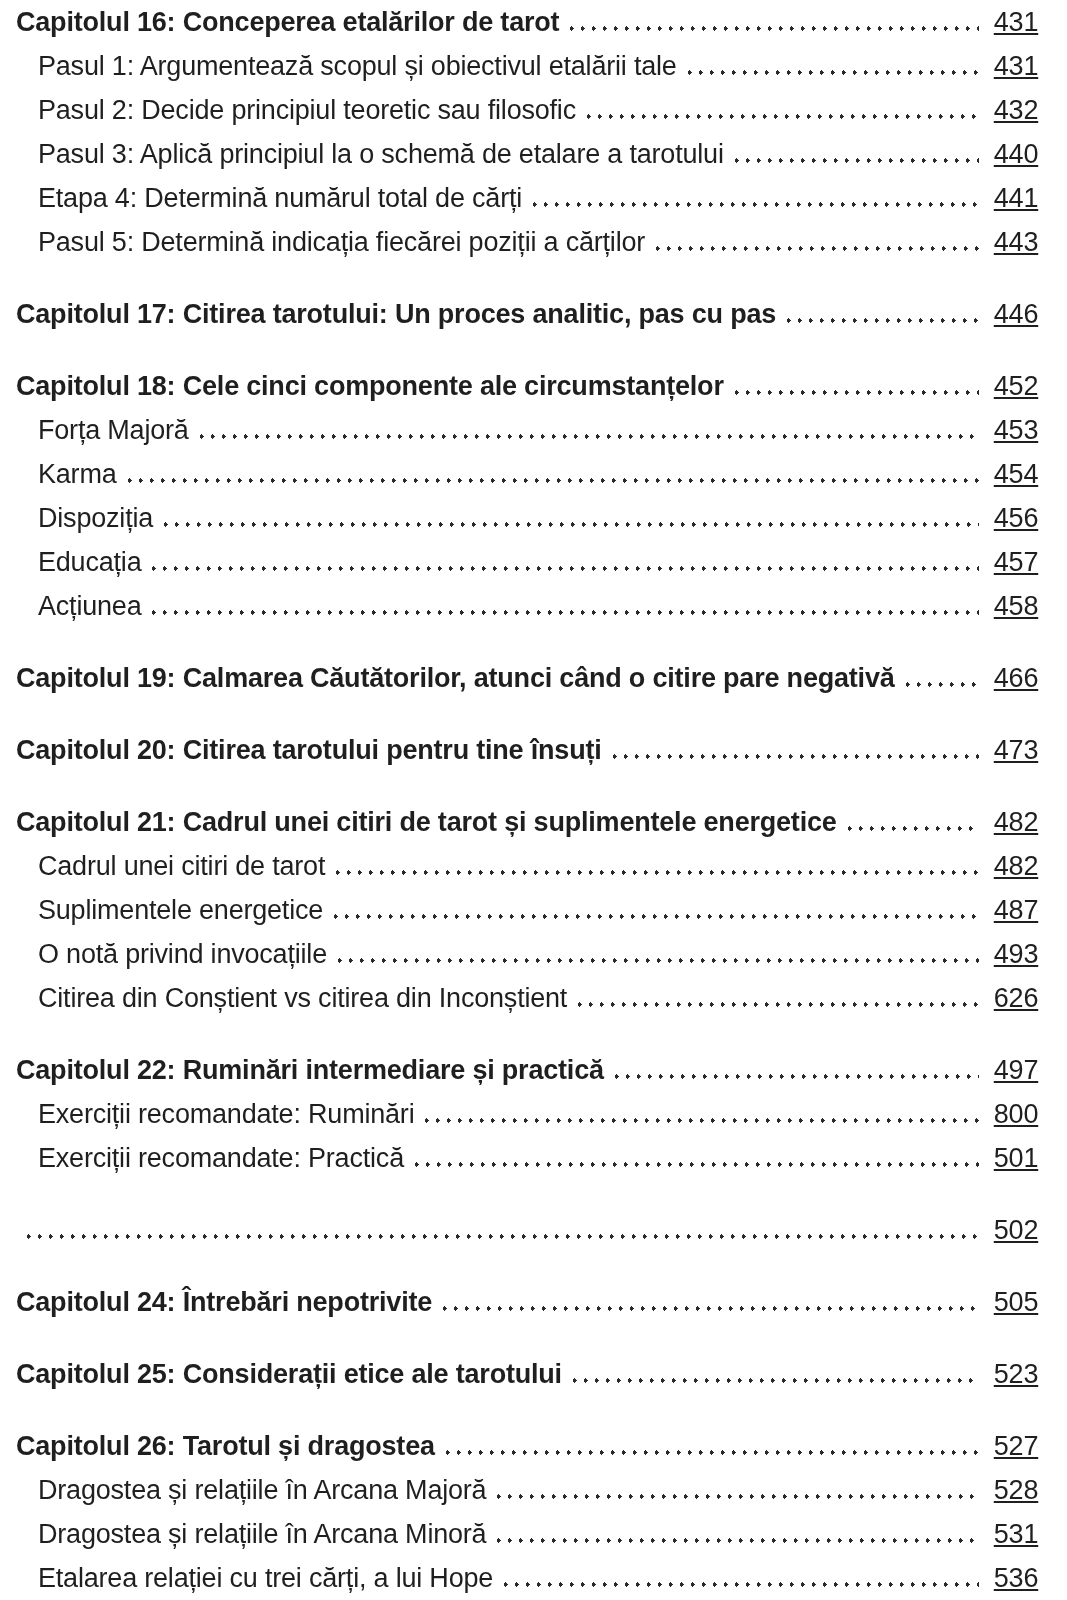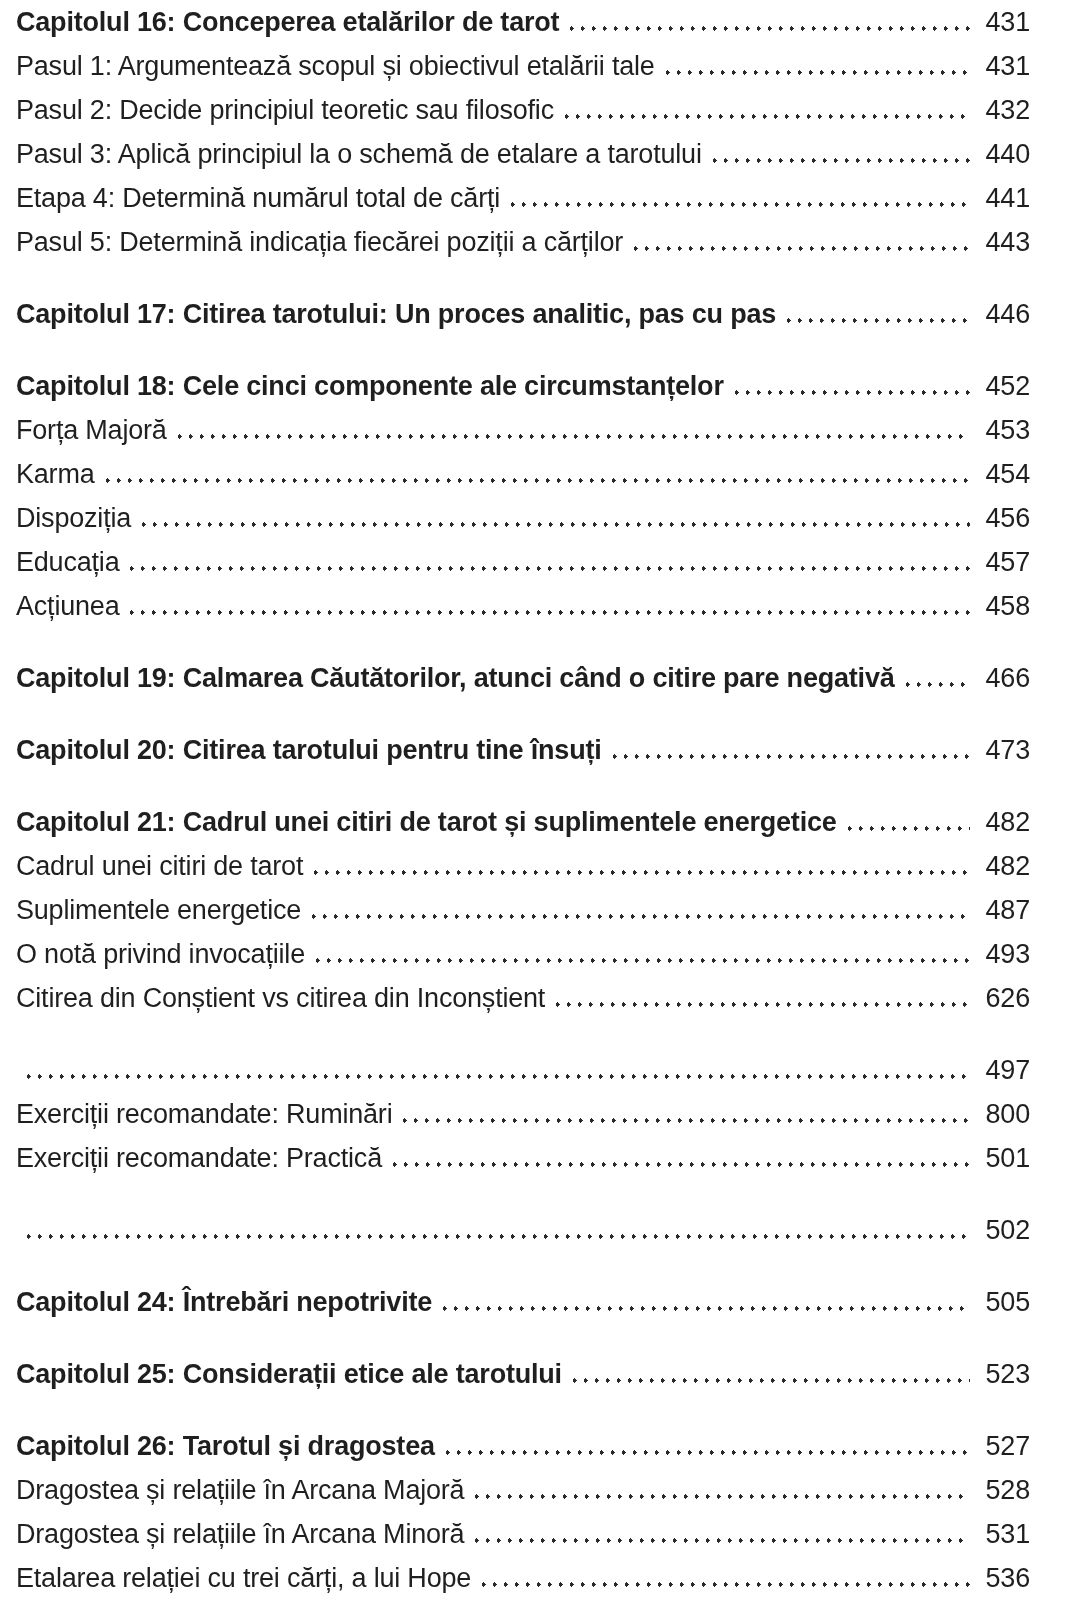--- a/index.html
+++ b/index.html
@@ -10,54 +10,55 @@
   body {
     width: 1067px;
     height: 1600px;
     overflow: hidden;
     font-family: "Liberation Sans", "DejaVu Sans", sans-serif;
     color: #1f1f1f;
   }
   main.toc {
     box-sizing: border-box;
     width: 1067px;
-    padding: 0 37px 0 16px;
+    padding: 0 28px 0 16px;
   }
   section.toc-section { margin-top: 28px; }
   section.toc-section:first-child { margin-top: 0; }
   .row {
     display: flex;
     align-items: baseline;
     font-size: 27px;
     line-height: 44px;
     letter-spacing: -0.2px;
     white-space: nowrap;
   }
   .row.chapter .title { font-weight: 700; }
-  .row.sub { }
+  .row.sub { margin-left: 22px; }
   .row.sub .title { font-weight: 400; }
   .title {
     flex: 0 0 auto;
     white-space: nowrap;
   }
   .leader {
     flex: 1 1 16px;
     min-width: 16px;
     height: 5px;
     margin: 0 14px 0 10px;
     background-image: radial-gradient(circle 2.1px at 2.6px 50%, #2a2a2a 97%, rgba(0,0,0,0));
     background-size: 11px 5px;
     background-position: left bottom;
     background-repeat: repeat-x;
   }
   .page-num {
     flex: 0 0 auto;
     min-width: 46px;
-    text-align: right;
+    text-align: center;
     font-weight: 400;
+    text-decoration: underline;
   }
 </style>
 </head>
 <body>
 
 <main class="toc">
     <section class="toc-section">
       <div class="row chapter">
         <span class="title">Capitolul 16: Conceperea etalărilor de tarot</span>
         <span class="leader"></span>
@@ -164,20 +165,21 @@
         <span class="page-num">493</span>
       </div>
       <div class="row sub">
         <span class="title">Citirea din Conștient vs citirea din Inconștient</span>
         <span class="leader"></span>
         <span class="page-num">626</span>
       </div>
     </section>
     <section class="toc-section">
       <div class="row chapter">
+        <span class="title">Capitolul 22: Ruminări intermediare și practică</span>
         <span class="leader"></span>
         <span class="page-num">497</span>
       </div>
       <div class="row sub">
         <span class="title">Exerciții recomandate: Ruminări</span>
         <span class="leader"></span>
         <span class="page-num">800</span>
       </div>
       <div class="row sub">
         <span class="title">Exerciții recomandate: Practică</span>

